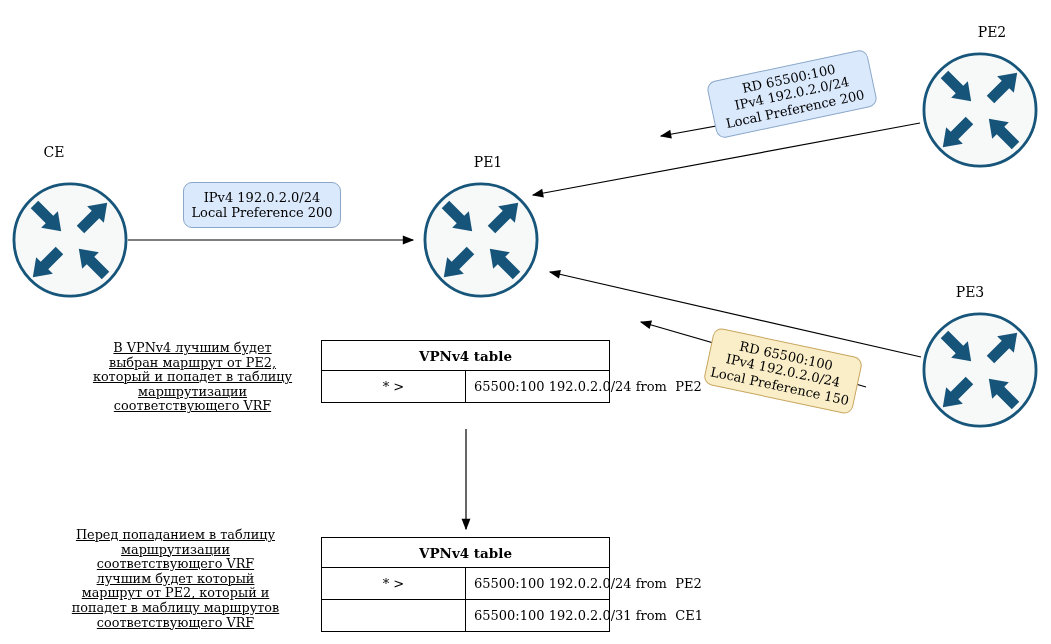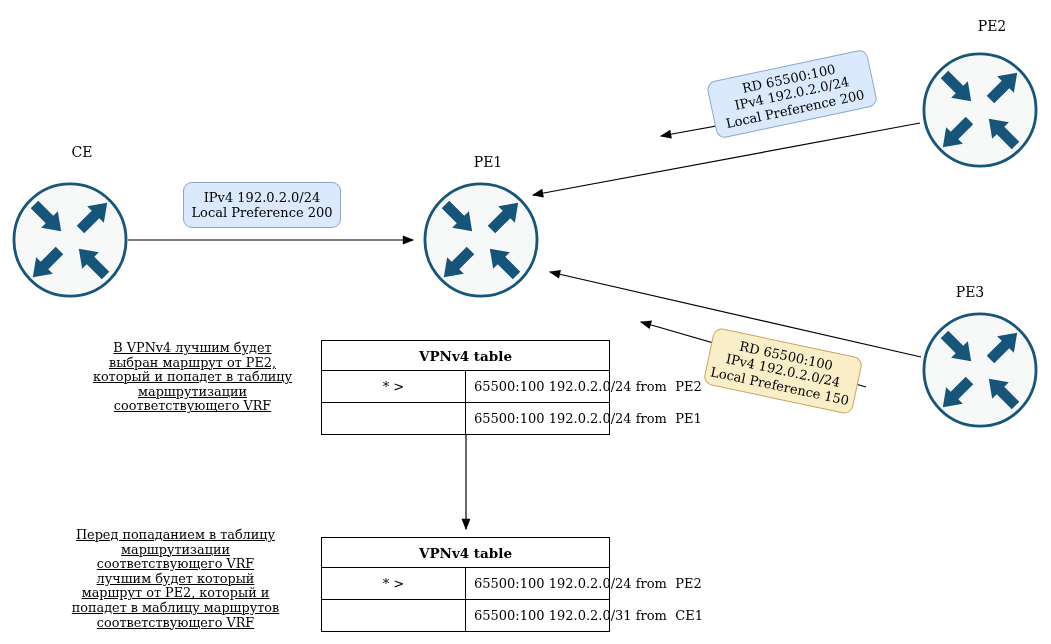--- a/index.html
+++ b/index.html
@@ -103,23 +103,23 @@
   <svg class="router" style="left:921px; top:311px;" viewBox="0 0 100 100">
     <circle cx="50" cy="50" r="47.5" fill="#f7f9f9" stroke="#17567a" stroke-width="2.4"></circle>
     <g fill="#17547a">
       <path transform="translate(30.5,30.5) rotate(45)" d="M -15 -4.5 L 3 -4.5 L 3 -10 L 17 0 L 3 10 L 3 4.5 L -15 4.5 Z"></path>
       <path transform="translate(69.5,30.5) rotate(-45)" d="M -15 -4.5 L 3 -4.5 L 3 -10 L 17 0 L 3 10 L 3 4.5 L -15 4.5 Z"></path>
       <path transform="translate(30.5,69.5) rotate(135)" d="M -15 -4.5 L 3 -4.5 L 3 -10 L 17 0 L 3 10 L 3 4.5 L -15 4.5 Z"></path>
       <path transform="translate(69.5,69.5) rotate(-135)" d="M -15 -4.5 L 3 -4.5 L 3 -10 L 17 0 L 3 10 L 3 4.5 L -15 4.5 Z"></path>
     </g>
   </svg>
 
-  <div class="router-name" style="left:52px;  top:144px; width:60px;">CE</div>
+  <div class="router-name" style="left:24px;  top:144px; width:60px;">CE</div>
   <div class="router-name" style="left:458px; top:154px; width:60px;">PE1</div>
-  <div class="router-name" style="left:962px; top:18px;  width:60px;">PE2</div>
+  <div class="router-name" style="left:962px; top:24px;  width:60px;">PE2</div>
   <div class="router-name" style="left:940px; top:284px; width:60px;">PE3</div>
 
   <div class="note" style="left:65px; top:341px; width:255px;">В VPNv4 лучшим будет
 выбран маршрут от PE2,
 который и попадет в таблицу
 маршрутизации
 соответствующего VRF</div>
   <div class="note" style="left:48px; top:528px; width:255px;">Перед попаданием в таблицу
 маршрутизации
 соответствующего VRF
@@ -130,24 +130,20 @@
 
   <table class="vpnv4" style="left:321px; top:340px;">
     <tbody>
         <tr>
       <th colspan="2">VPNv4 table</th>
     </tr>
     <tr>
       <td class="flag">* &gt;</td>
       <td class="route">65500:100 192.0.2.0/24 from  PE2</td>
     </tr>
-    <tr>
-      <td class="flag"></td>
-      <td class="route">65500:100 192.0.2.0/24 from  PE1</td>
-    </tr>
   </tbody>
     </table>
 
   <table class="vpnv4" style="left:321px; top:537px;">
     <tbody>
         <tr>
       <th colspan="2">VPNv4 table</th>
     </tr>
     <tr>
       <td class="flag">* &gt;</td>

